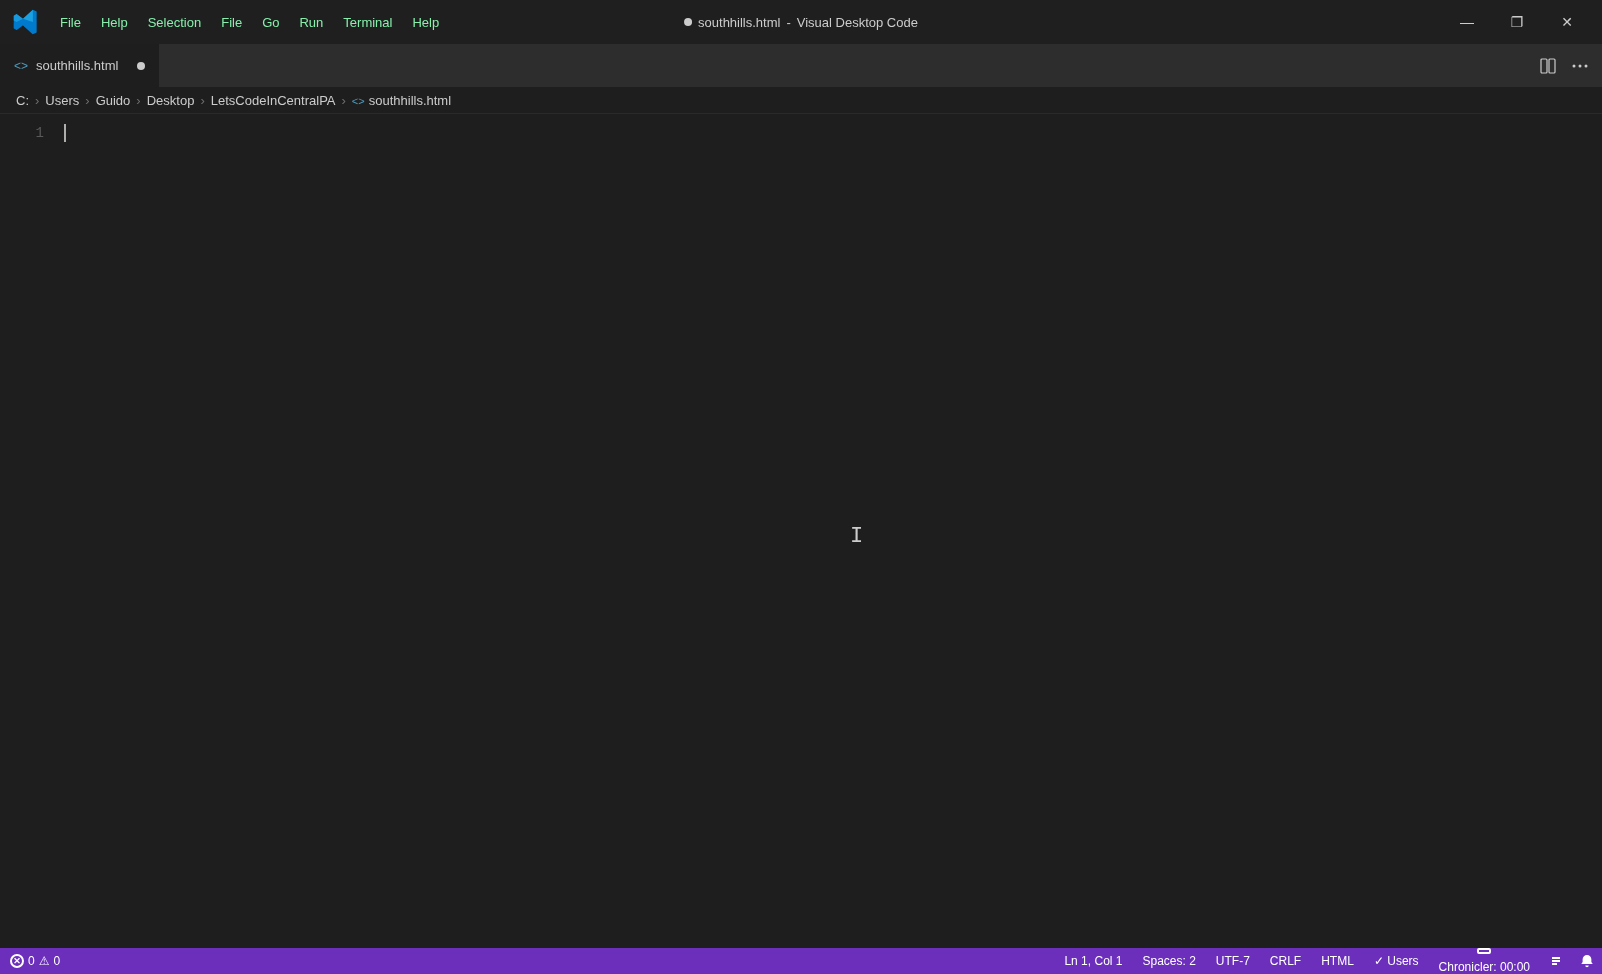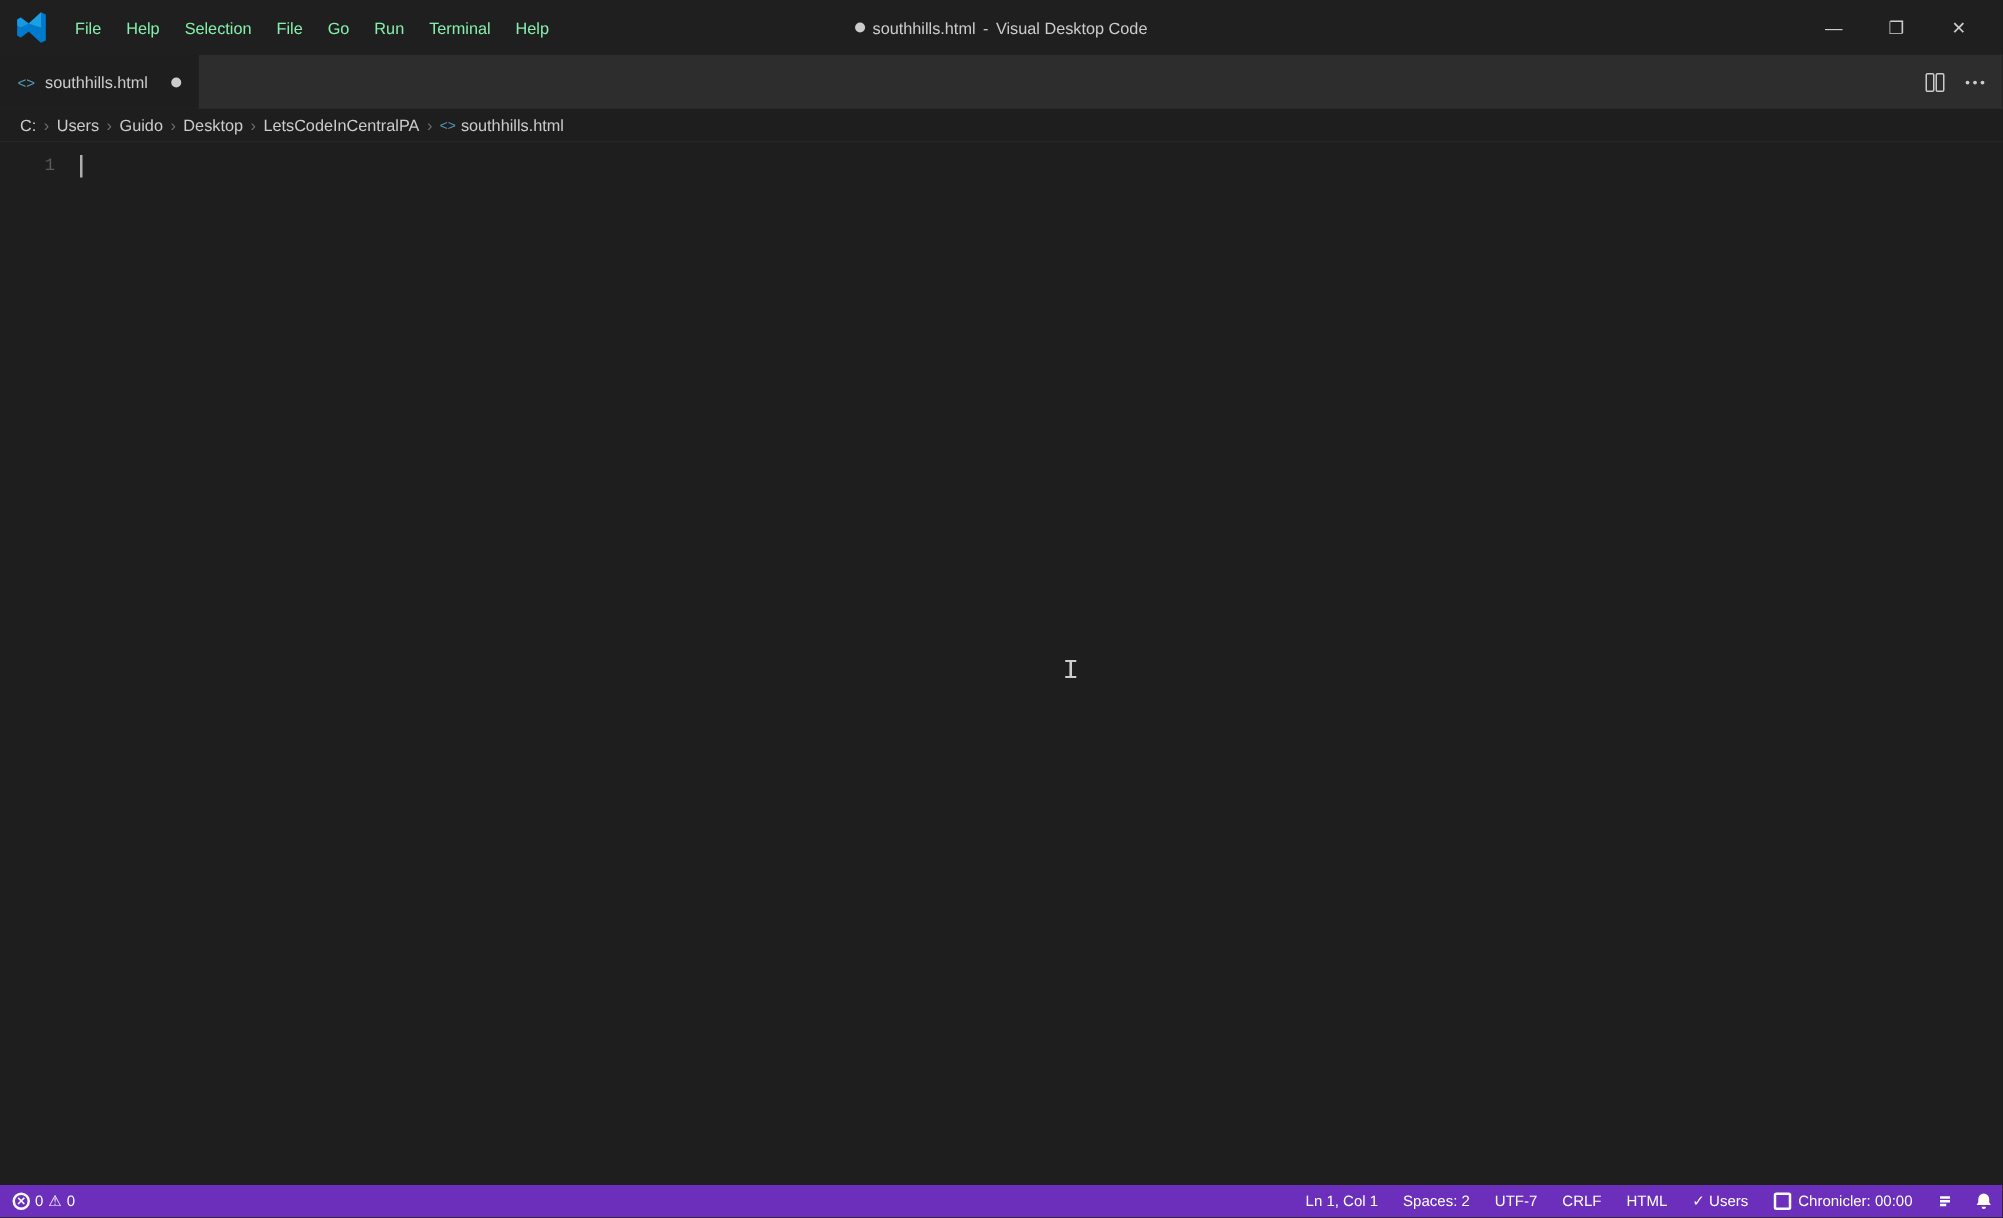--- a/index.html
+++ b/index.html
@@ -266,20 +266,21 @@
       align-items: center;
       margin-left: auto;
     }
     .status-chronicler {
       display: flex;
       align-items: center;
       gap: 6px;
       padding: 0 10px;
       height: 26px;
       cursor: pointer;
+      flex-direction: column;
     }
     .chronicler-box {
       width: 14px;
       height: 14px;
       border: 2px solid #ffffff;
       border-radius: 2px;
     }
     .status-notif-icon {
       padding: 0 8px;
       height: 26px;

